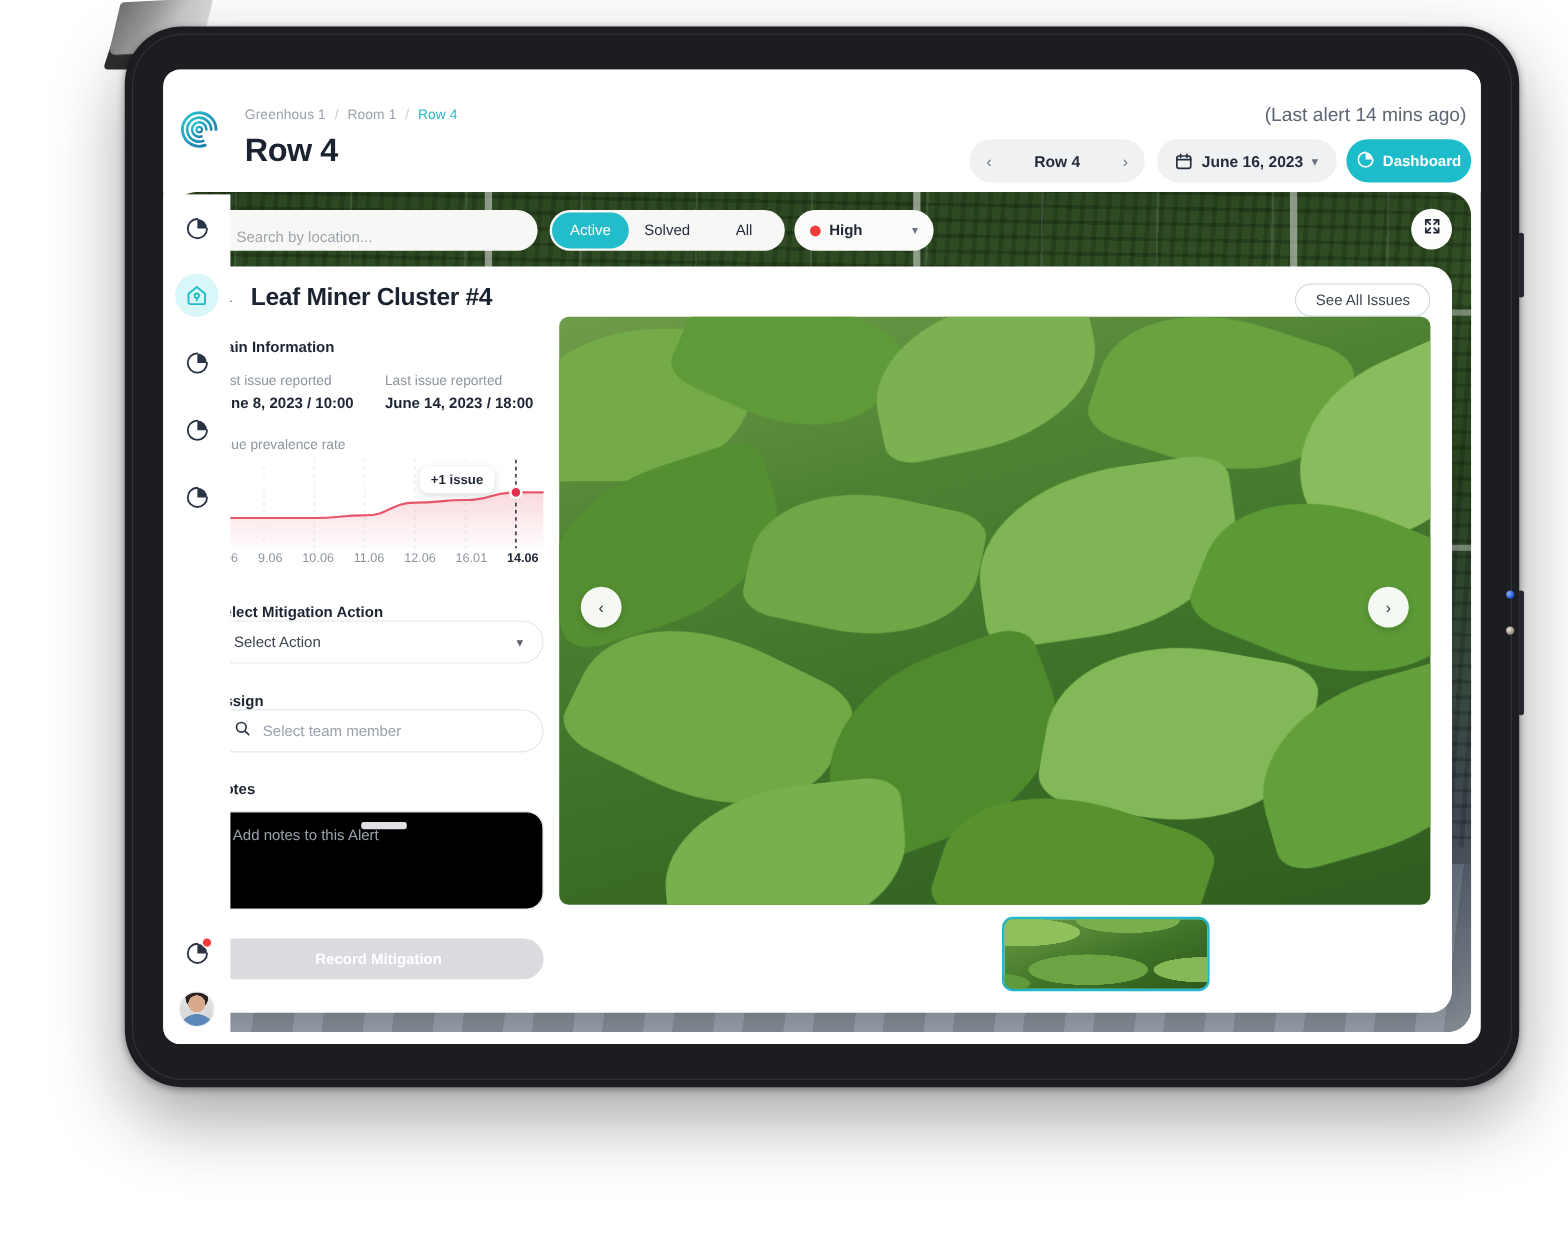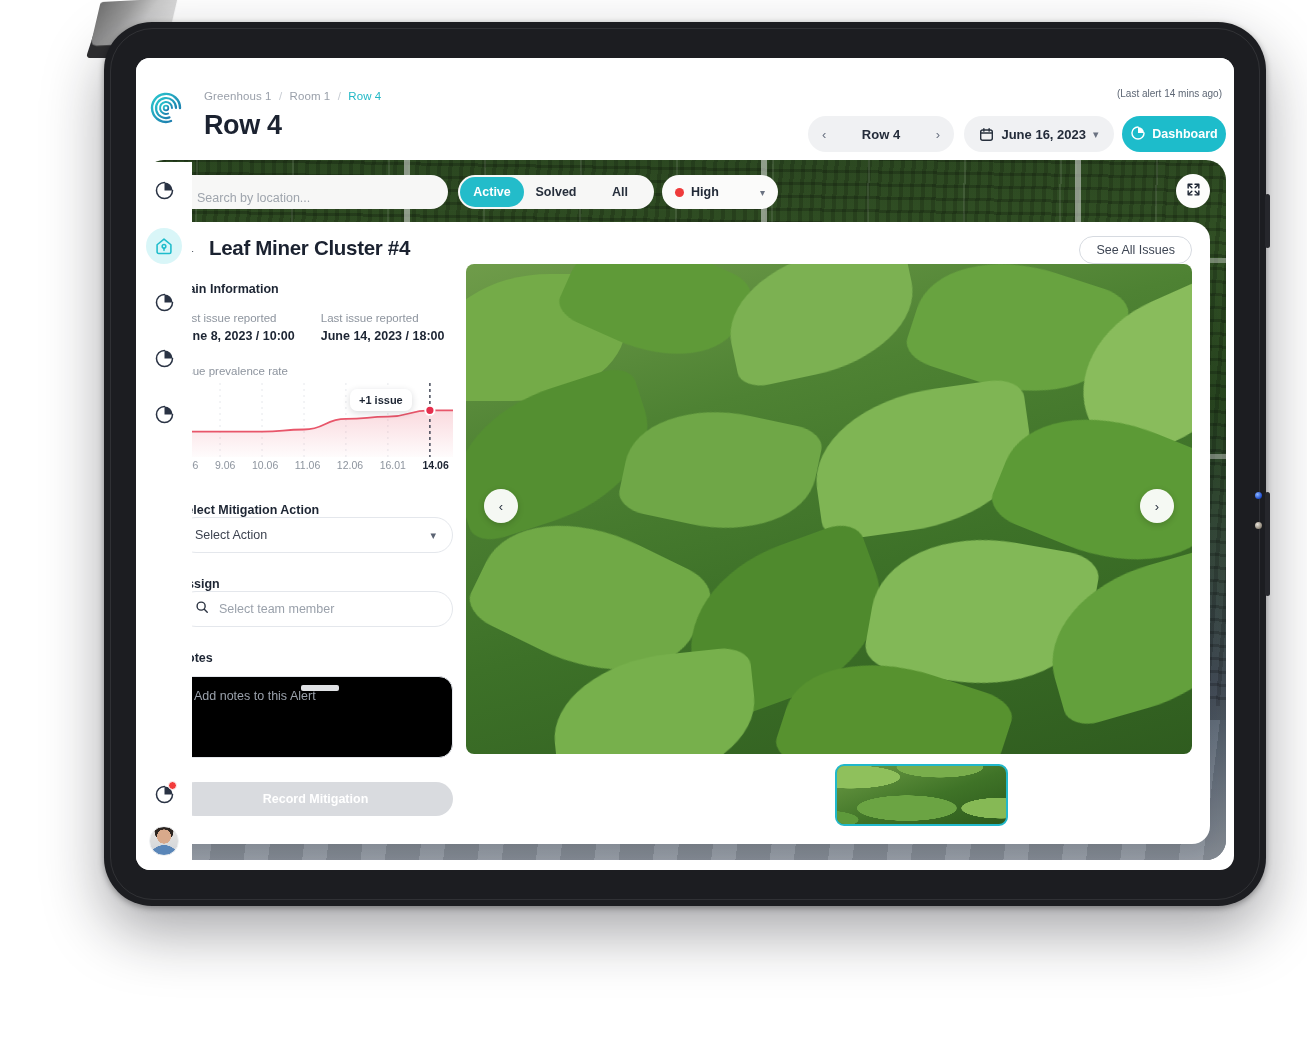--- a/index.html
+++ b/index.html
@@ -62,21 +62,21 @@
   }
   .breadcrumb .crumb { color: #9aa0aa; }
   .breadcrumb .crumb.active { color: #22b8c6; }
   .breadcrumb .sep { color: #c6cbd2; margin: 0 4px; }
   .page-title {
     position: absolute; left: 68px; top: 52px;
     font-size: 27px; font-weight: bold; color: #1b2230; letter-spacing: -.4px;
   }
   .last-alert {
     position: absolute; right: 12px; top: 30px;
-    font-size: 10px; color: #5d6674;
+    font-size: 16px; color: #5d6674;
   }
 
   .pill {
     position: absolute; display: flex; align-items: center; justify-content: center;
     height: 36px; border-radius: 20px; background: #f0f1f3;
     font-size: 13px; color: #242c3a; font-weight: bold;
   }
   .pill.rownav { right: 280px; top: 58px; width: 146px; justify-content: space-between; padding: 0 14px; }
   .pill.rownav .chev { color: #6a7281; font-size: 13px; font-weight: normal; }
   .pill.datepick { right: 120px; top: 58px; width: 150px; gap: 7px; }
@@ -122,21 +122,21 @@
     position: absolute; left: 16px; top: 15px; width: 288px; height: 34px;
     background: #f7f7f6; border-radius: 19px; display: flex; align-items: flex-start; padding: 16px 14px; gap: 9px;
   }
   .searchbox .ph { font-size: 12.5px; color: #9fa5ad; }
   .segment {
     position: absolute; left: 314px; top: 15px; height: 34px; width: 196px;
     background: #f7f7f6; border-radius: 19px; display: flex; align-items: center; padding: 2px;
   }
   .segment .seg {
     flex: 1; height: 30px; border-radius: 16px; display: flex; align-items: center; justify-content: center;
-    font-size: 12.5px; color: #272f3c; font-weight: bold; cursor: pointer;
+    font-size: 12.5px; color: #272f3c; font-weight: normal; cursor: pointer;
   }
   .segment .seg.on { background: #23bcca; color: #fff; }
   .sevbox {
     position: absolute; left: 518px; top: 15px; height: 34px; width: 116px;
     background: #fbfbfa; border-radius: 19px; display: flex; align-items: center; padding: 0 13px; gap: 7px;
   }
   .sevbox .dot { width: 9px; height: 9px; border-radius: 50%; background: #ef3b3b; }
   .sevbox .lab { font-size: 12.5px; color: #222a37; font-weight: bold; flex: 1; }
   .sevbox .chev { font-size: 10px; color: #6a7281; }
   .expand {

